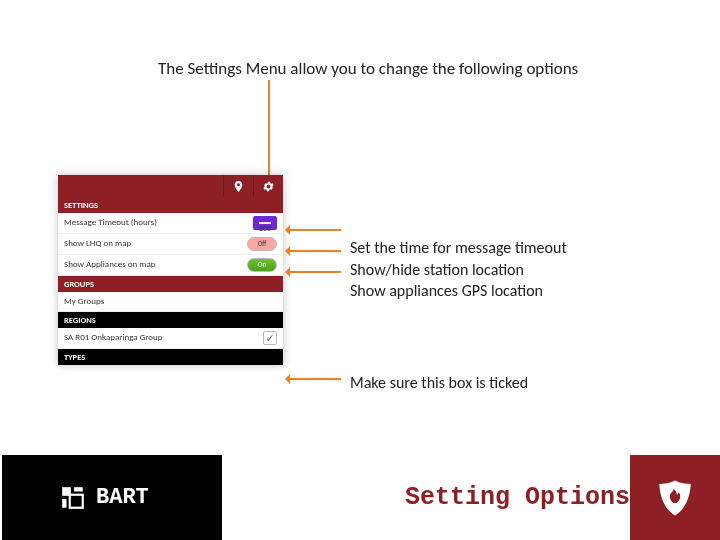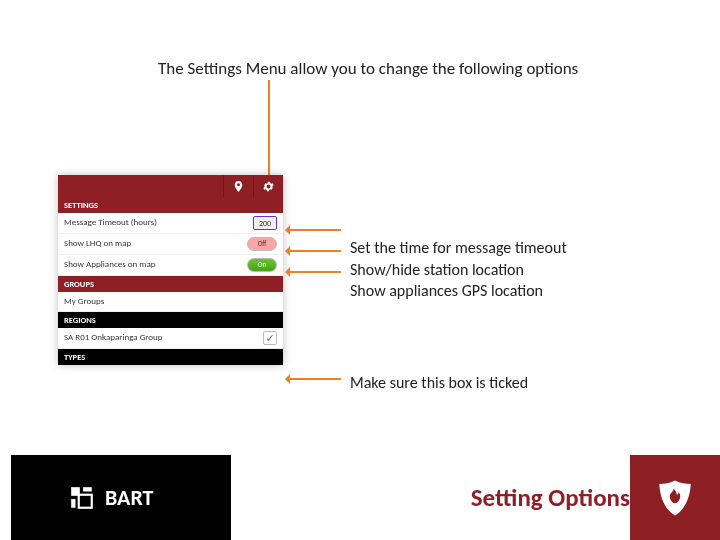--- a/index.html
+++ b/index.html
@@ -58,21 +58,21 @@
     display: flex;
     justify-content: space-between;
     align-items: flex-start;
     padding: 3px 6px;
     border-bottom: 1px solid #eee;
     min-height: 20px;
   }
   .numbox {
     width: 24px;
     height: 14px;
-    border: 1px solid #6d28d9;
+    border: 6px solid #6d28d9;
     border-radius: 2px;
     font-size: 8px;
     text-align: center;
     line-height: 13px;
     background: #f1f1f1;
   }
   .toggle {
     width: 30px;
     height: 14px;
     border-radius: 7px;
@@ -134,23 +134,24 @@
   }
   .callout2 {
     position: absolute;
     left: 350px;
     top: 373px;
     font-size: 16px;
   }
   
   .footer {
     position: absolute;
-    left: 11px; bottom: 0; right: 0;
+    left: 2px; bottom: 0; right: 0;
     height: 85px;
     display: flex;
+    font-family: Liberation Mono, monospace;
   }
   .footer-black {
     background: #000;
     width: 220px;
     display: flex;
     align-items: center;
     gap: 10px;
     padding-left: 58px;
   }
   .footer-black svg { fill: #fff; }

